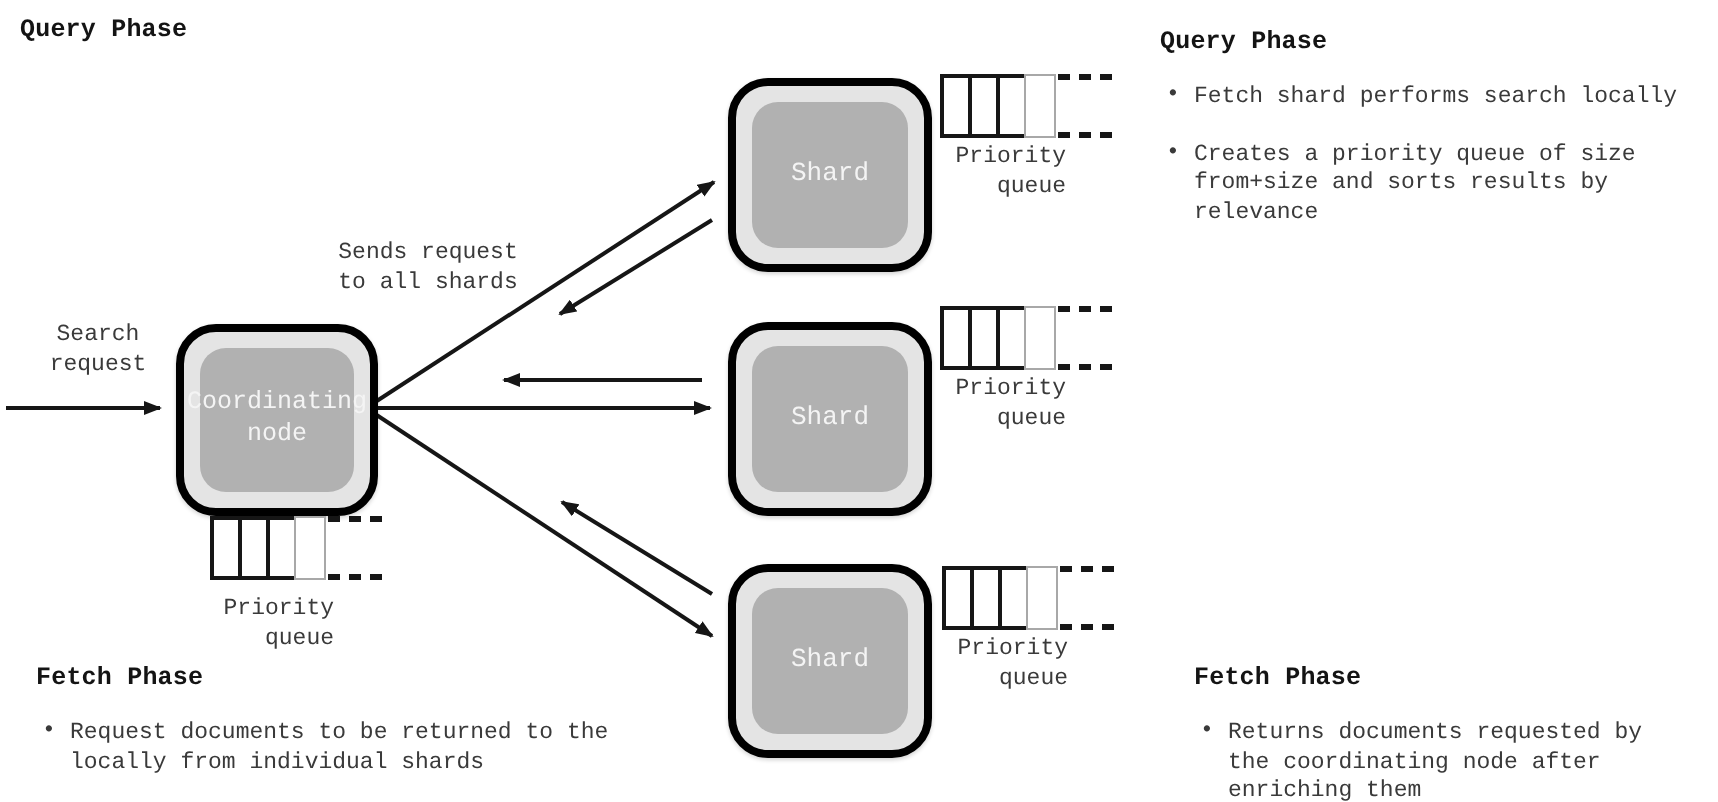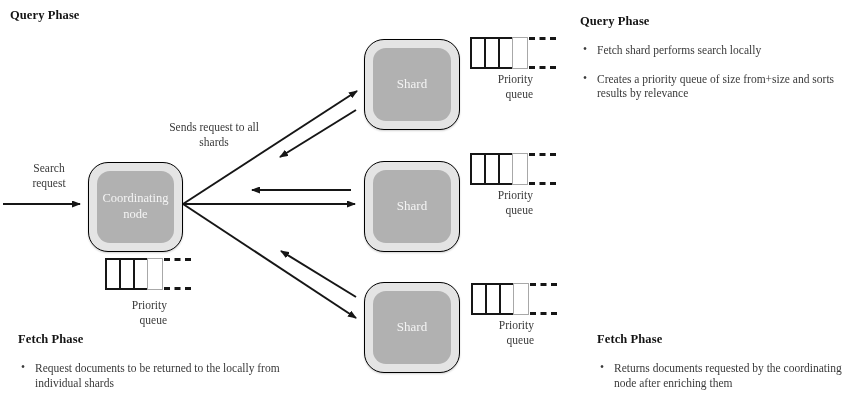--- a/index.html
+++ b/index.html
@@ -1,21 +1,21 @@
 <!DOCTYPE html>
 <html><head>
 <meta charset="utf-8">
 <style>
   html, body { margin: 0; padding: 0; background: #ffffff; }
   .canvas {
     position: relative;
     width: 859px;
     height: 401px;
     background: #ffffff;
-    font-family: Liberation Serif, serif;
+    font-family: Liberation Mono, monospace;
     color: #3a3a3a;
     overflow: hidden;
   }
 
   
   .panel { position: absolute; }
   .panel h3 {
     margin: 0 0 14px 0;
     font-size: 12.5px;
     font-weight: bold;
@@ -40,21 +40,21 @@
 
   #panel-top-left    { left: 10px;  top: 8px;   width: 248px; }
   #panel-top-right   { left: 580px; top: 14px;  width: 272px; }
   #panel-bottom-left { left: 18px;  top: 332px; width: 308px; }
   #panel-bottom-right{ left: 597px; top: 332px; width: 250px; }
 
   
   .box-outer {
     position: absolute;
     background: #e4e4e4;
-    border: 1px solid #000000;
+    border: 4px solid #000000;
     border-radius: 20px;
     box-shadow: 0 1px 2px rgba(0,0,0,0.18);
   }
   .box-inner {
     position: absolute;
     inset: 8px;
     background: #b1b1b1;
     border-radius: 13px;
     display: flex;
     align-items: center;

